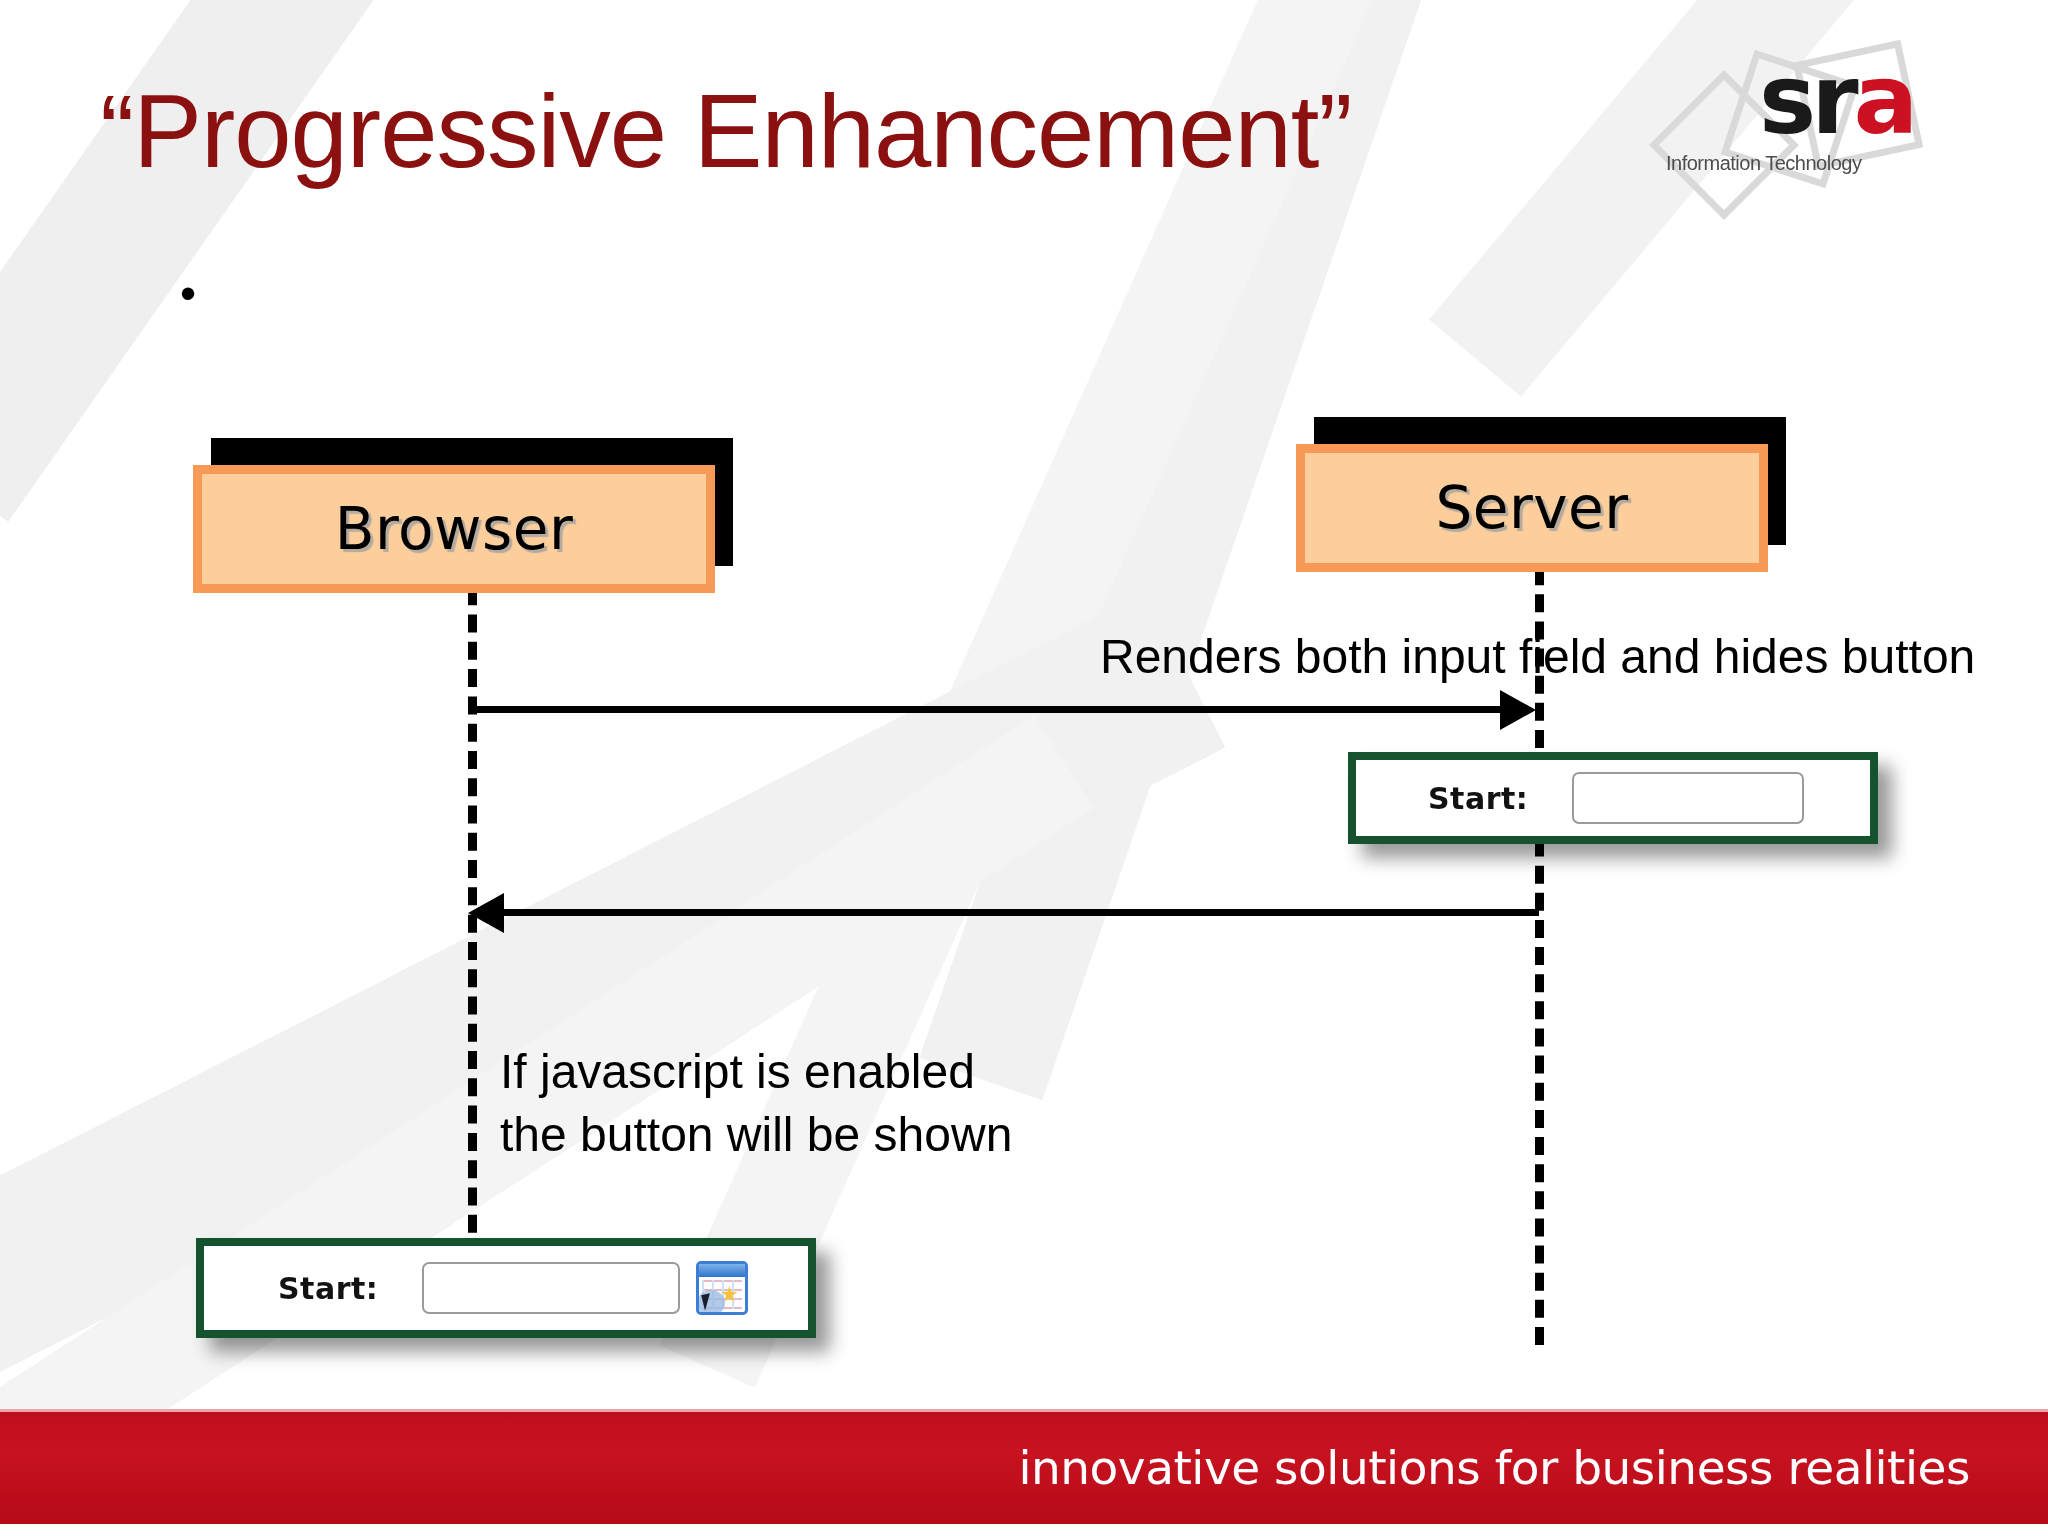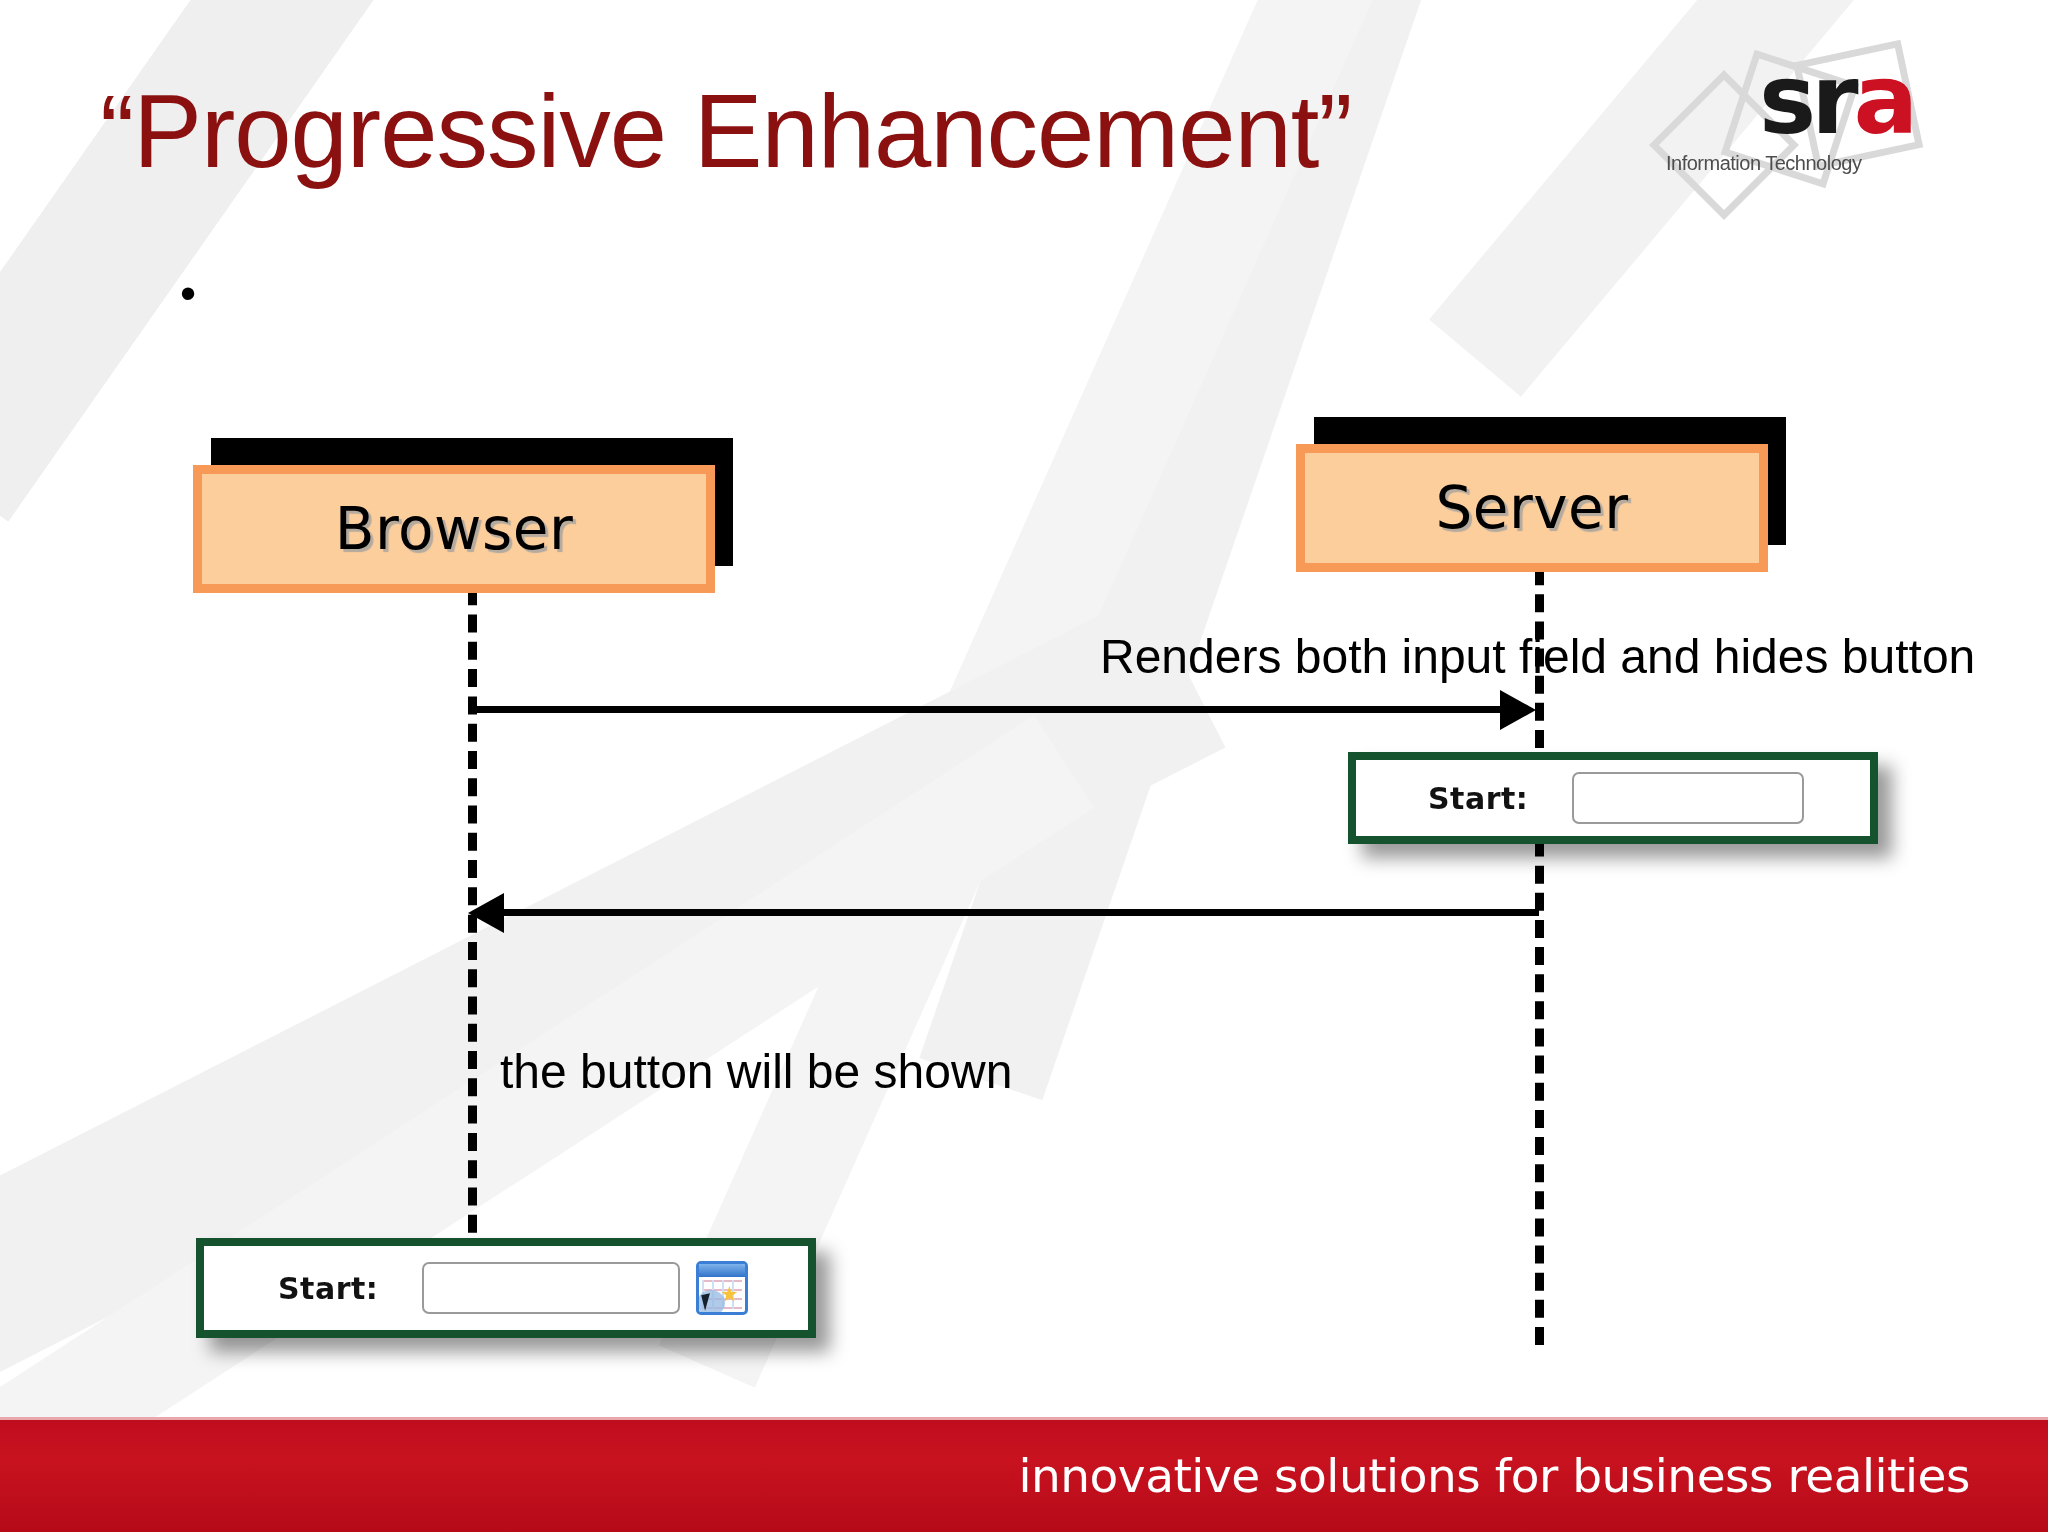--- a/index.html
+++ b/index.html
@@ -289,21 +289,21 @@
     left: -2px; bottom: -4px;
     width: 28px; height: 26px;
     border-radius: 50%;
     background: rgba(150,185,225,0.75);
   }
 
   
   .footer {
     position: absolute;
     left: 0;
-    bottom: 4px;
+    bottom: 12px;
     width: 2048px;
     height: 112px;
     background: linear-gradient(to bottom, #c00d1e 0%, #c8121f 35%, #b60a19 100%);
     border-top: 3px solid #e9a6ab;
     margin-top: 31px;
   }
   .footer-text {
     position: absolute;
     right: 78px;
     top: 28px;
@@ -369,20 +369,21 @@
     <div class="widget">
       <span class="widget-label" style="margin-left:72px;">Start:</span>
       <input class="widget-input" style="margin-left: 44px; width: 232px; height: 52px;" type="text" value="" placeholder="">
     </div>
   </div>
 
   <div class="arrow-line" style="left:496px; top:909px; width:1043px;"></div>
   <div class="arrow-head-left" style="left:468px; top:893px;"></div>
 
   <div class="caption" style="left:500px; top:1040px;">
+    <div>If javascript is enabled</div>
     <div>the button will be shown</div>
   </div>
 
   <div class="widget-wrap" style="left:196px; top:1238px; width:620px; height:100px;">
     <div class="widget-shadow"></div>
     <div class="widget">
       <span class="widget-label" style="margin-left:74px;">Start:</span>
       <input class="widget-input" style="margin-left: 44px; width: 258px; height: 52px;" type="text" value="" placeholder="">
       <span class="cal-icon" style="margin-left:16px;">
         <span class="cal-top"></span>

